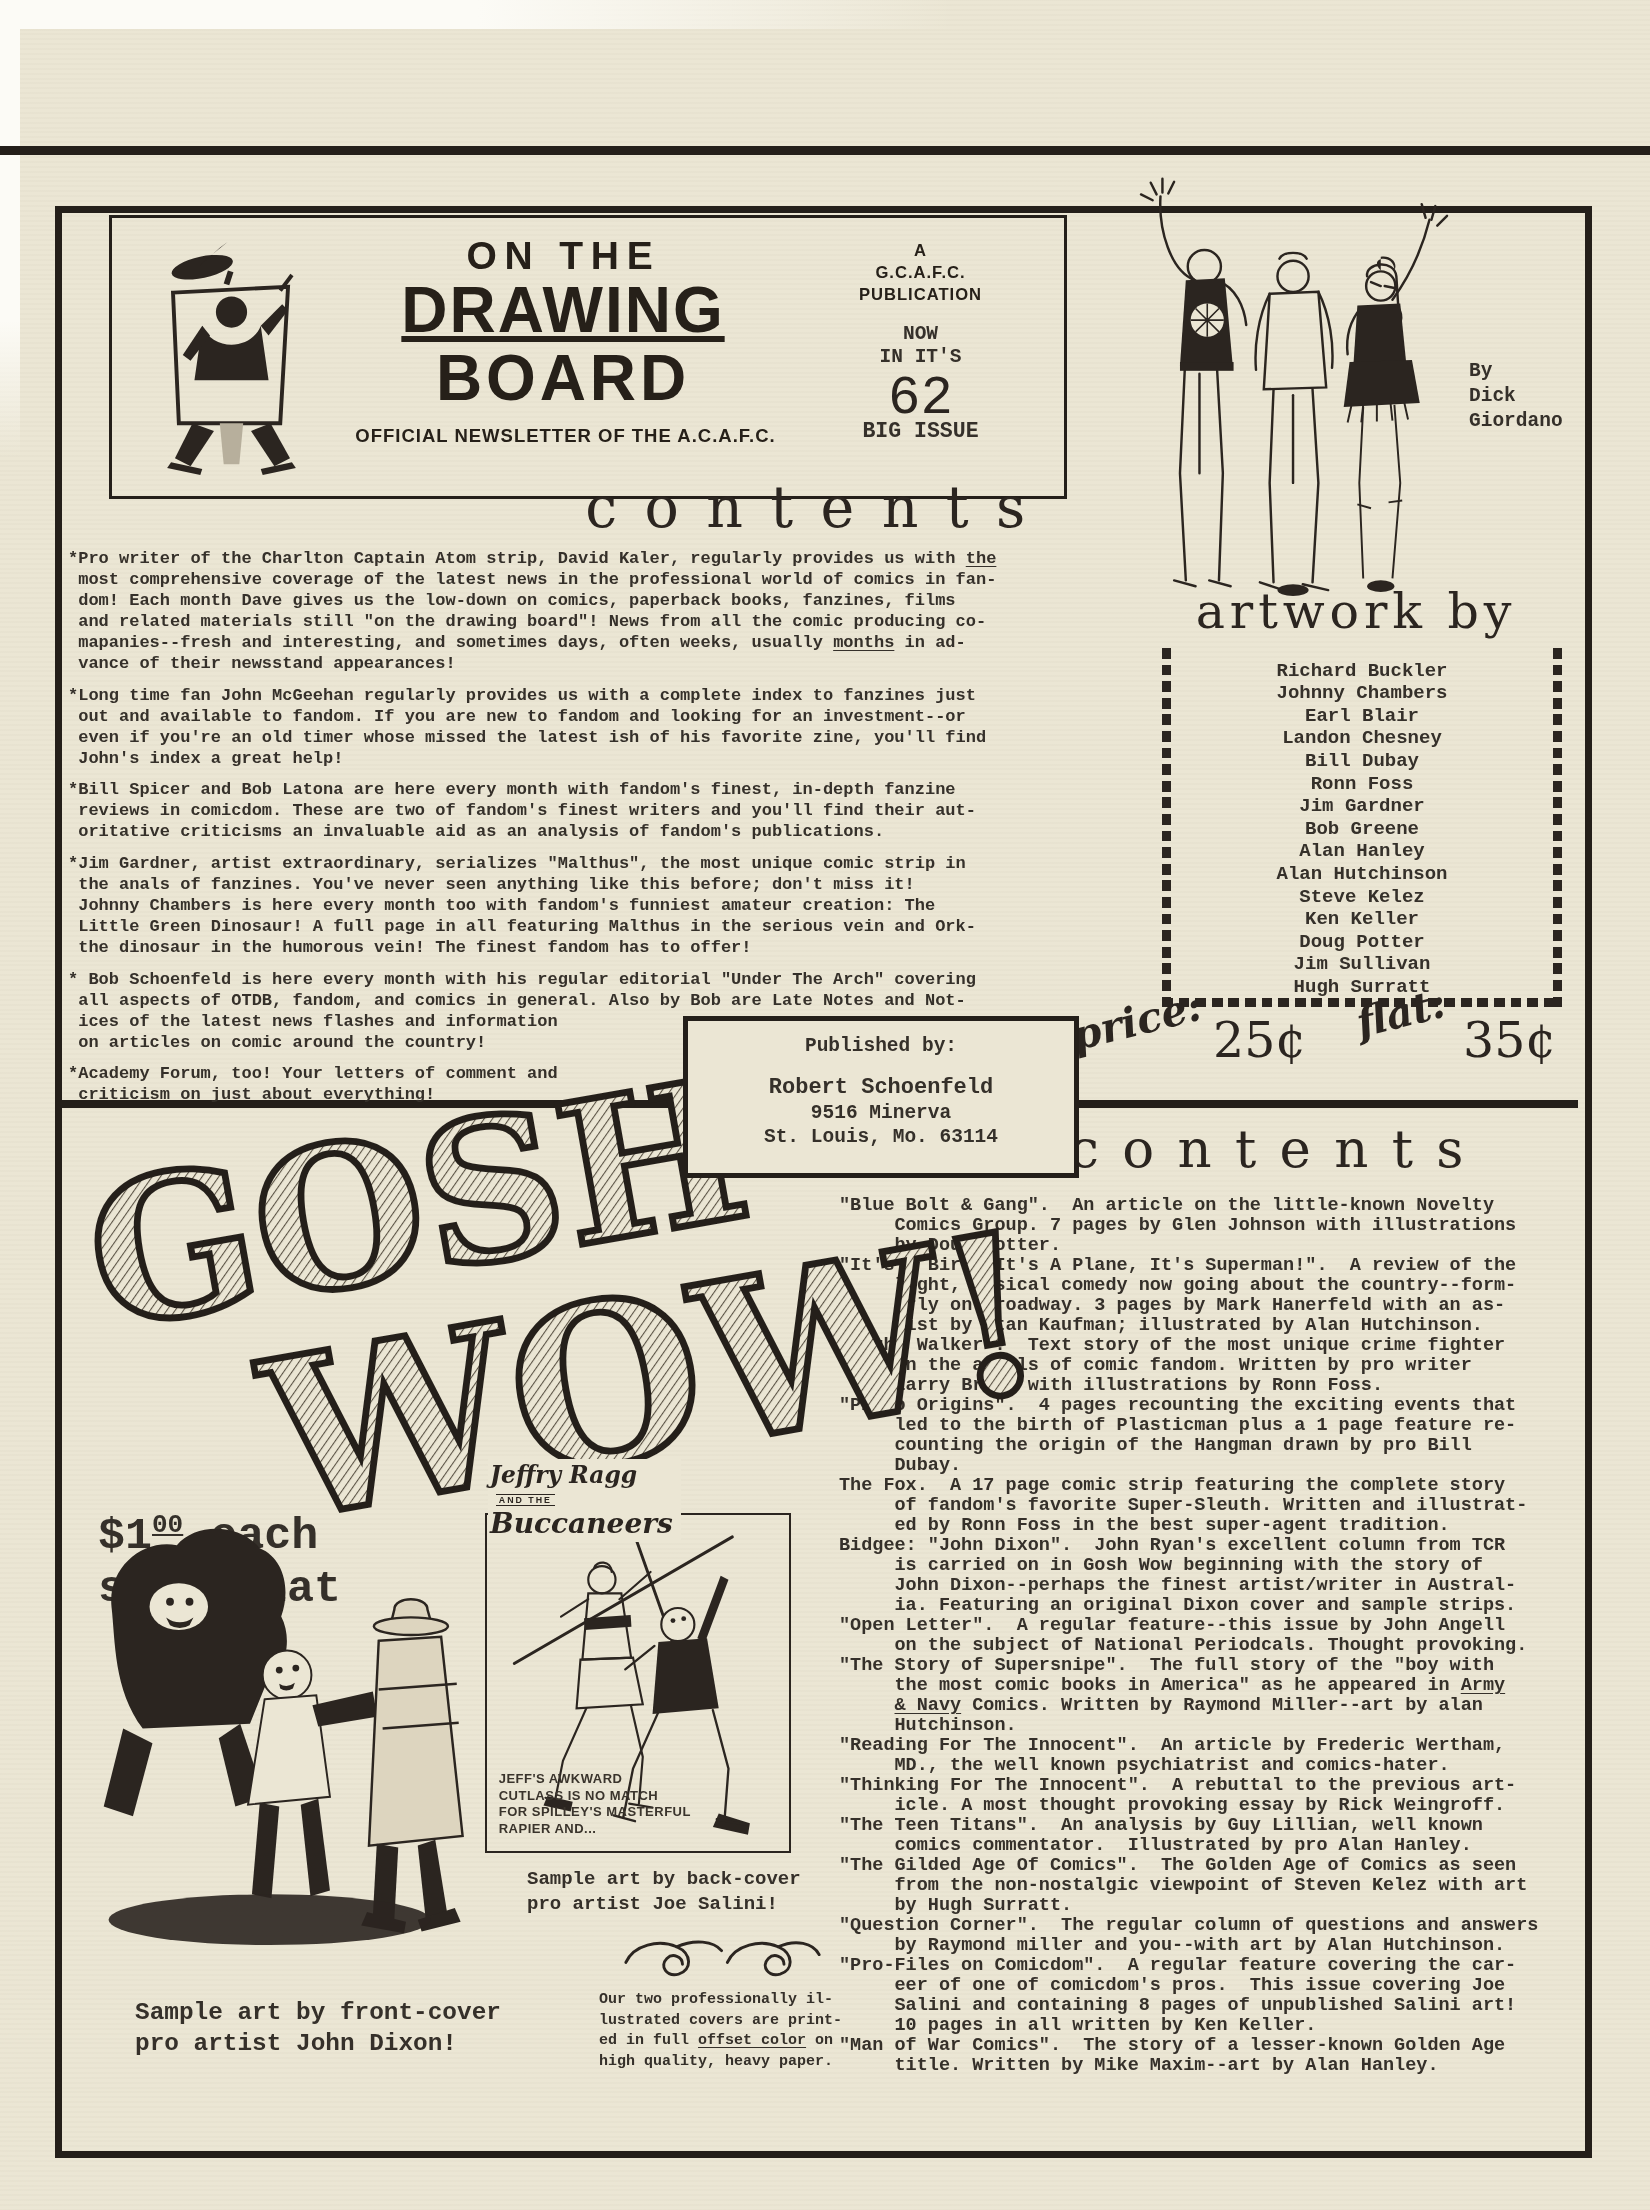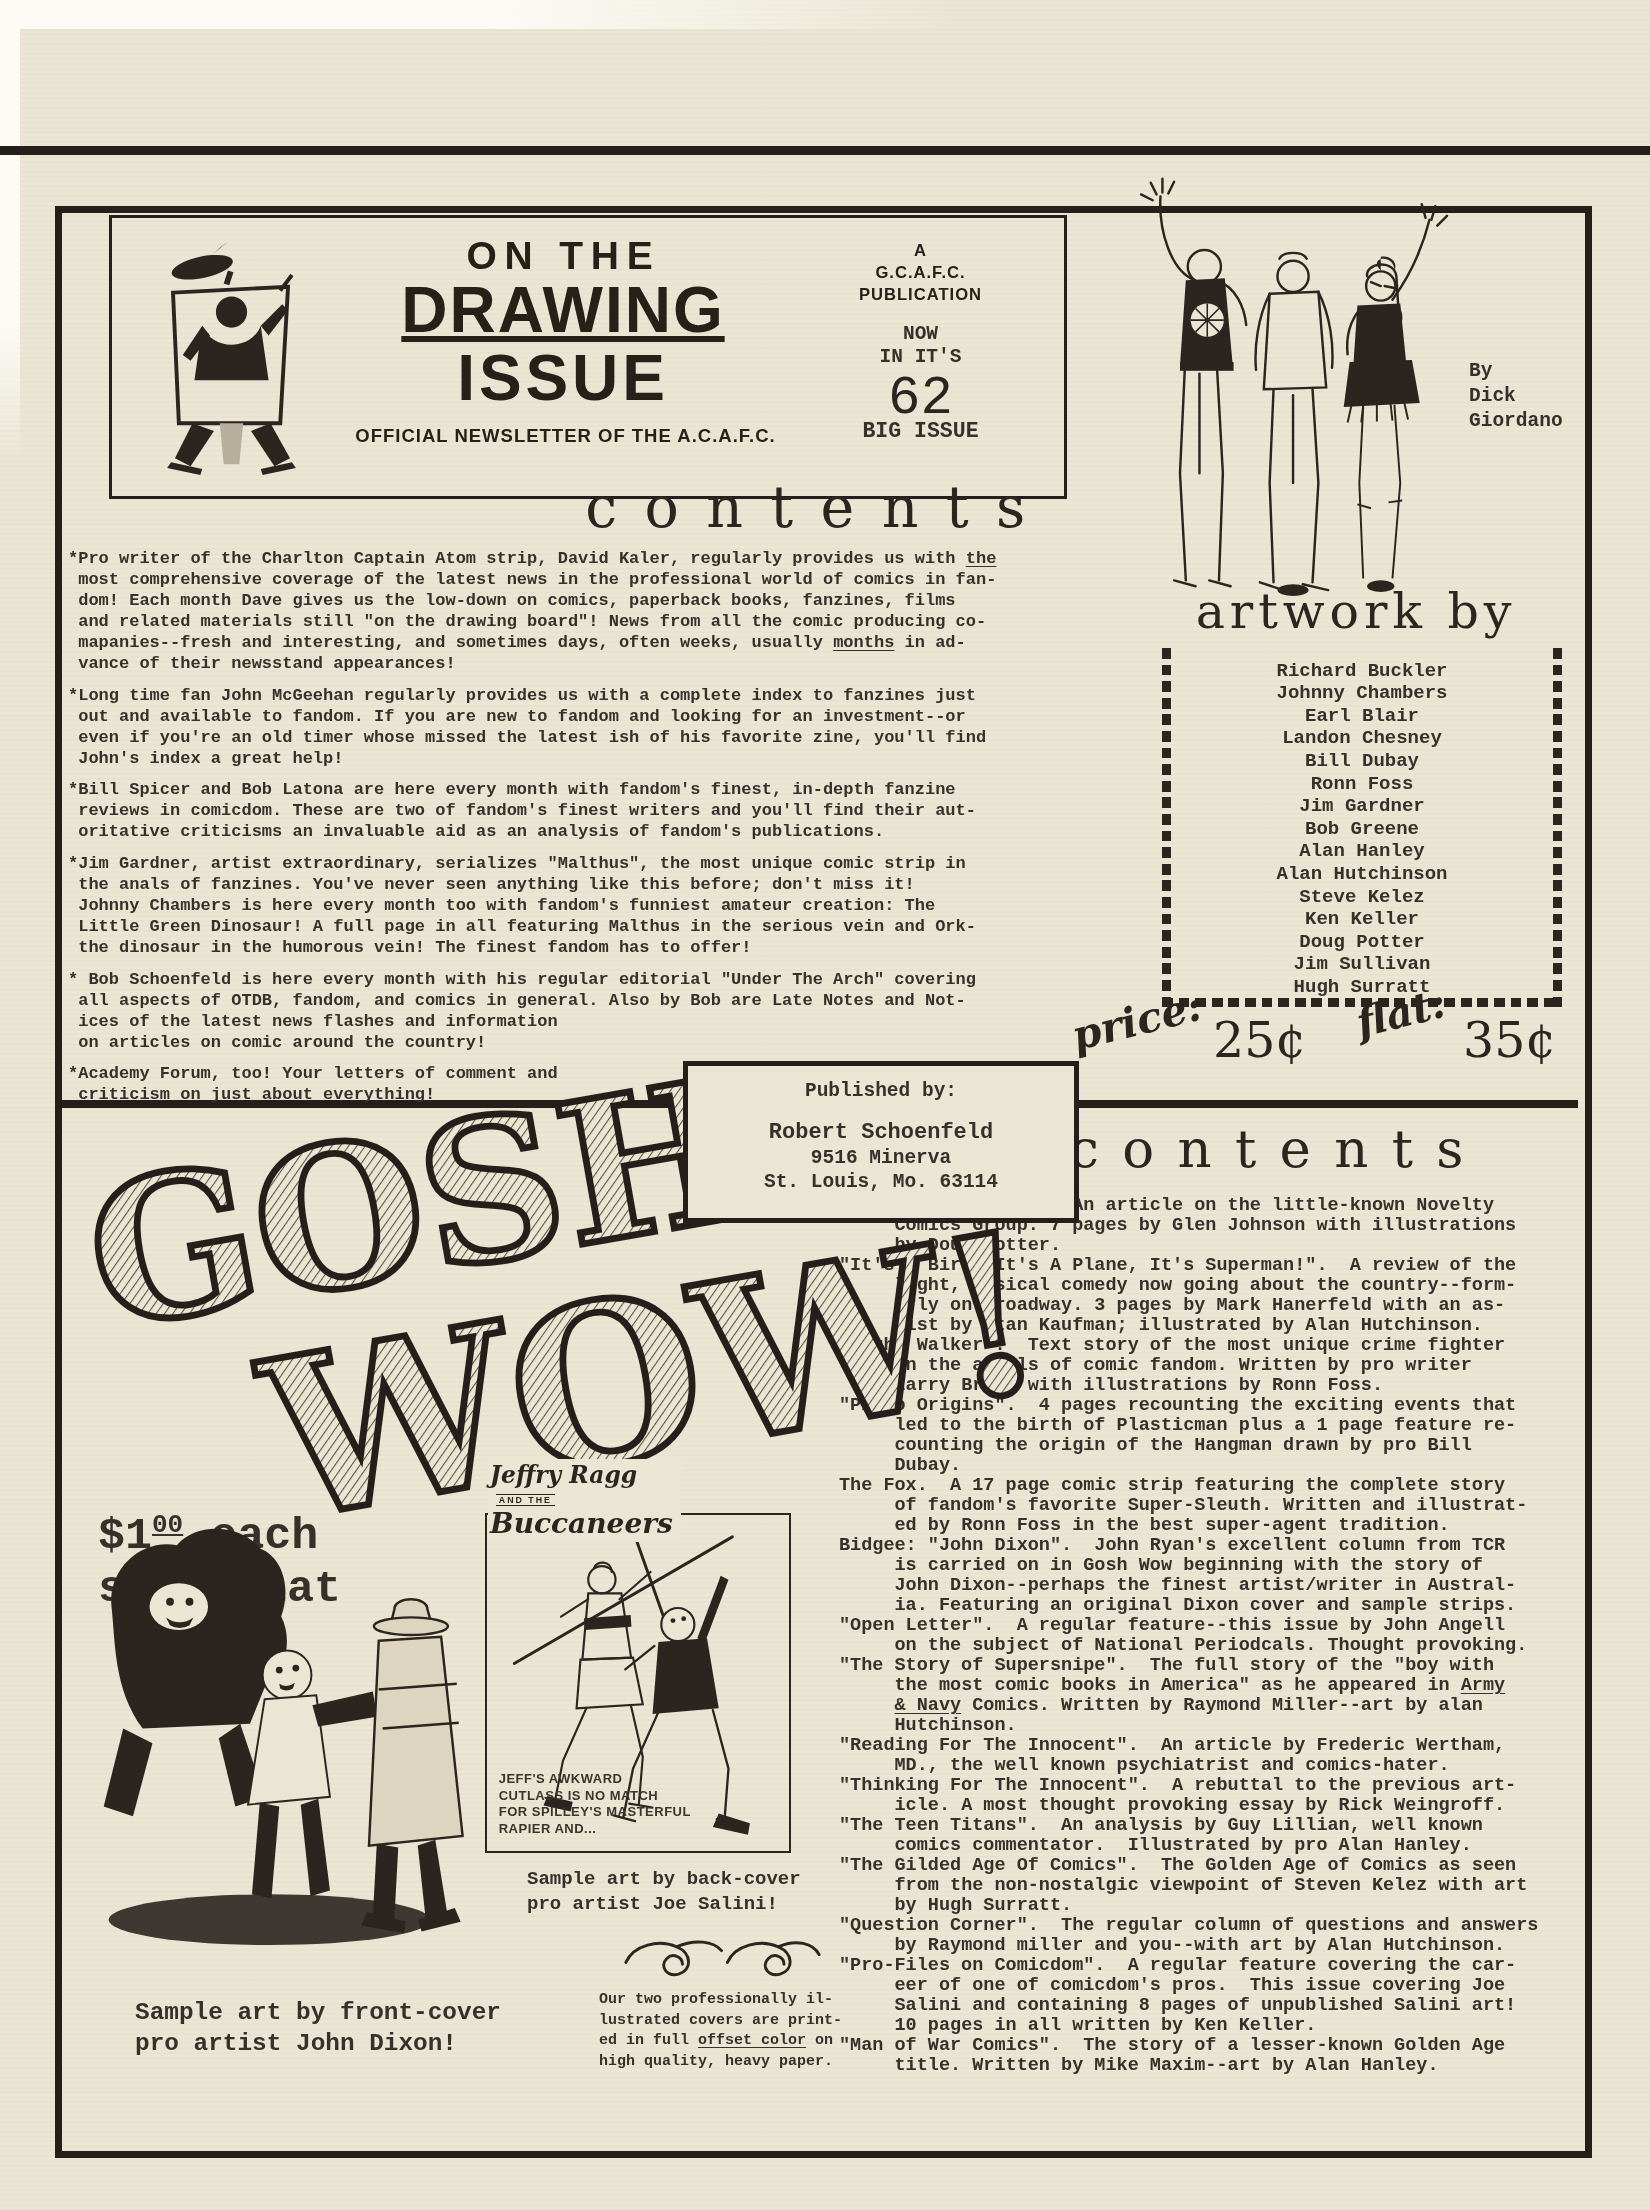--- a/index.html
+++ b/index.html
@@ -56,21 +56,21 @@
         <path d="M140,196 L160,232 L144,240 L120,204 Z"></path>
         <path d="M38,236 L70,243 L68,249 L34,242 Z"></path>
         <path d="M162,236 L130,243 L132,249 L166,242 Z"></path>
       </g>
       <polygon points="88,196 112,196 108,238 92,238" fill="#b7af9c"></polygon>
       <line x1="150" y1="60" x2="162" y2="44" stroke="#2b2520" stroke-width="4"></line>
     </svg>
 
     <div class="abs headline center" style="left:232px;top:15.6px;width:439px;font-size:39px;letter-spacing:7.8px;">ON THE</div>
     <div class="abs headline center" style="left:222px;top:55px;width:458px;font-size:64px;letter-spacing:2px;text-decoration:underline;">DRAWING</div>
-    <div class="abs headline center" style="left:222px;top:123px;width:458px;font-size:64px;letter-spacing:3.9px;">ISSUE</div>
+    <div class="abs headline center" style="left:222px;top:123px;width:458px;font-size:64px;letter-spacing:3.9px;">BOARD</div>
     <div class="abs headline center" style="left:205px;top:207px;width:497px;font-size:18.5px;font-weight:700;letter-spacing:1px;">OFFICIAL NEWSLETTER OF THE A.C.A.F.C.</div>
 
     <div class="abs headline center" style="left:706px;top:21.5px;width:205px;font-size:16.6px;font-weight:700;letter-spacing:1px;line-height:22.4px;white-space:pre-line;">A
 G.C.A.F.C.
 PUBLICATION</div>
     <div class="abs mono center pre" style="left:706px;top:105px;width:205px;font-size:19.5px;line-height:23.4px;white-space:pre-line;">NOW
 IN IT'S</div>
     <div class="abs center" style="left:706px;top:150px;width:205px;font-size:54px;font-family:Liberation Mono, monospace;color:#2b2520;">62</div>
     <div class="abs mono center" style="left:706px;top:201px;width:205px;font-size:21.5px;">BIG ISSUE</div>
   </div>
@@ -172,21 +172,21 @@
 Doug Potter
 Jim Sullivan
 Hugh Surratt</div>
   </div>
 
   <div class="abs script-word" style="left:1071px;top:997px;font-size:41px;transform:rotate(-14deg);">price:</div>
   <div class="abs serif" style="left:1213px;top:1012px;font-size:49px;">25¢</div>
   <div class="abs script-word" style="left:1356px;top:989px;font-size:41px;transform:rotate(-14deg);">flat:</div>
   <div class="abs serif" style="left:1463px;top:1012px;font-size:49px;">35¢</div>
 
-  <div class="abs" style="left:683px;top:1016px;width:386px;height:152px;border:5.9px solid #241f1a;background:#ebe6d4;z-index:3;margin-top:45px;">
+  <div class="abs" style="left:683px;top:1016px;width:386px;height:152px;border:5.9px solid #241f1a;background:#ebe6d4;z-index:3;">
     <div class="mono center" style="margin-top:13.7px;font-size:19.5px;">Published by:</div>
     <div class="mono center" style="margin-top:19.5px;font-size:22px;line-height:24.4px;">Robert Schoenfeld</div>
     <div class="mono center" style="font-size:19.5px;line-height:24.4px;">9516 Minerva</div>
     <div class="mono center" style="font-size:19.5px;line-height:24.4px;">St. Louis, Mo. 63114</div>
   </div>
 
   <div class="abs heading-script center" style="left:1005px;top:1118px;width:546px;font-size:53px;letter-spacing:0.44em;">contents</div>
 
   <div class="abs" style="left:839px;top:1196px;width:759px;">
     <div class="mono prewrap" style="font-size:18.5px;line-height:20px;">"Blue Bolt &amp; Gang".  An article on the little-known Novelty

